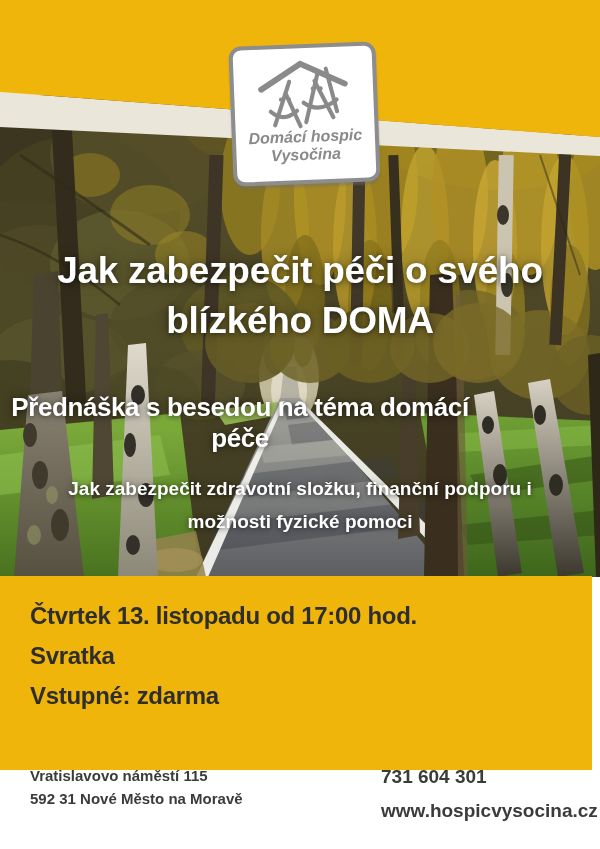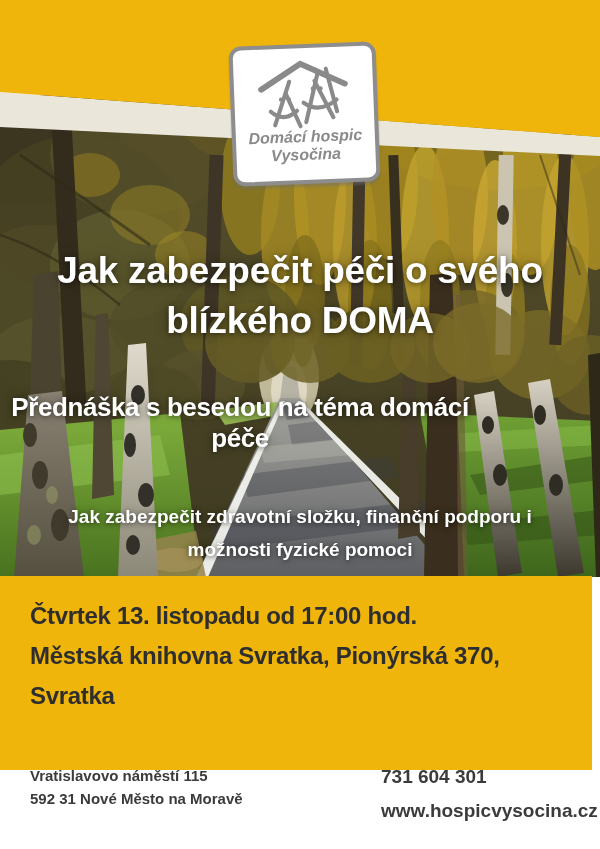--- a/index.html
+++ b/index.html
@@ -43,21 +43,20 @@
   }
   .hero-subtitle{
     left:0;top:392px;width:480px;text-align:center;color:#ffffff;
     font-size:26px;font-weight:bold;z-index:5;letter-spacing:-.4px;
     text-shadow:0 1px 5px rgba(0,0,0,.45),0 0 12px rgba(0,0,0,.28);
   }
   .hero-body{
     left:0;top:472px;width:600px;text-align:center;color:#ffffff;
     font-size:19px;line-height:33px;font-weight:bold;z-index:5;
     text-shadow:0 1px 4px rgba(0,0,0,.45),0 0 10px rgba(0,0,0,.28);
-    margin-top:28px;
   }
   
   .details{
     left:0;top:576px;width:592px;height:194px;background:#F0B50B;
     z-index:4;padding:0;box-sizing:border-box;
   }
   .details-inner{
     padding:20px 0 0 30px;color:#2E2E2E;font-size:24px;line-height:40px;
     font-weight:bold;letter-spacing:-.3px;
   }
@@ -263,22 +262,22 @@
   </div>
   <div class="abs hero-subtitle">Přednáška s besedou na téma domácí péče</div>
   <div class="abs hero-body">
     <div>Jak zabezpečit zdravotní složku, finanční podporu i</div>
     <div>možnosti fyzické pomoci</div>
   </div>
 
   <div class="abs details">
     <div class="details-inner">
       <div>Čtvrtek 13. listopadu od 17:00 hod.</div>
-      <div>Městská knihovna Svratka, Pionýrská 370,</div>
       <div>Svratka</div>
+      <div>Vstupné: zdarma</div>
     </div>
   </div>
 
   <div class="abs footer-left">
     <div>Vratislavovo náměstí 115</div>
     <div>592 31 Nové Město na Moravě</div>
   </div>
   <div class="abs footer-right">
     <div>731 604 301</div>
     <div class="web">www.hospicvysocina.cz</div>

